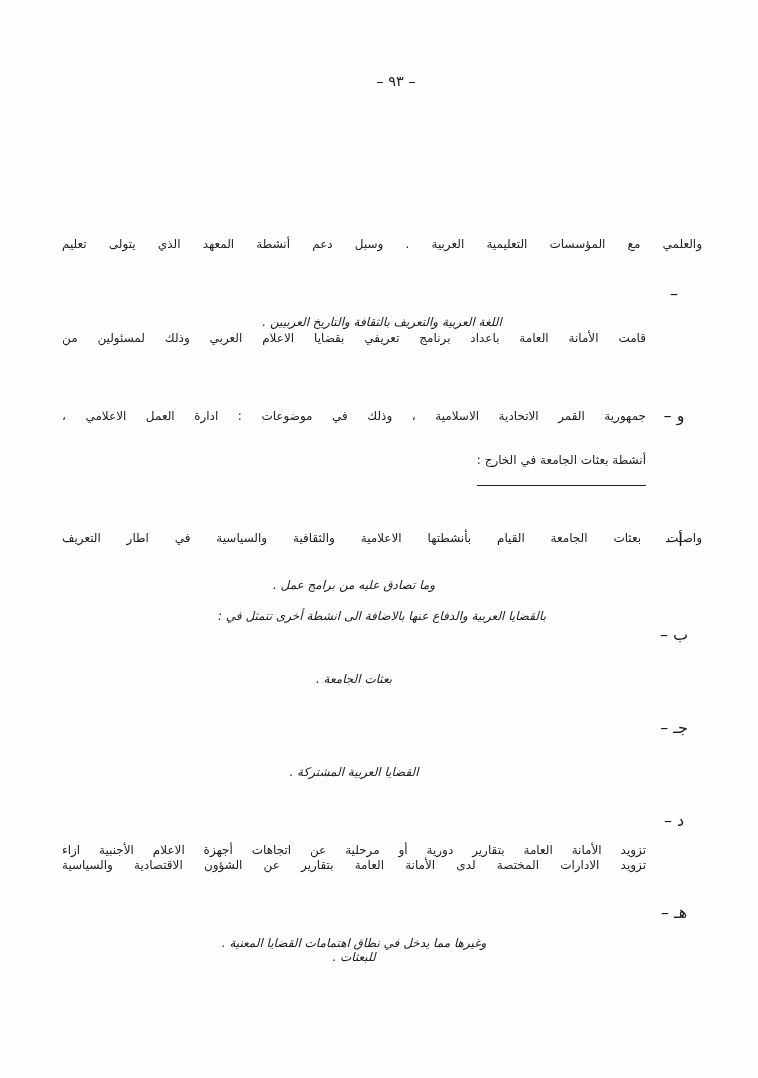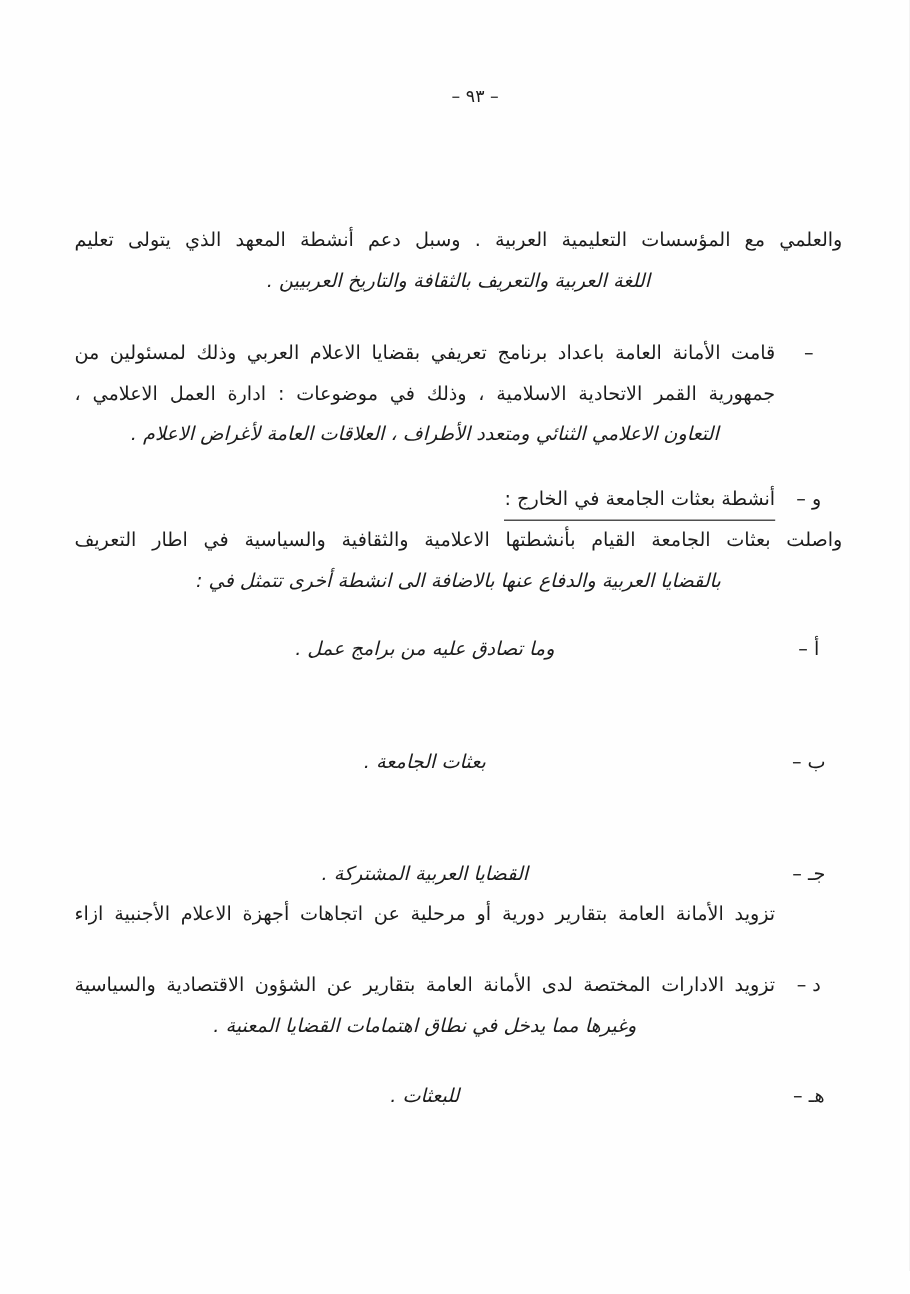--- a/index.html
+++ b/index.html
@@ -15,25 +15,25 @@
   }
   .block{position:absolute;left:62px;right:56px;}
   .row{display:flex;}
   .marker{
     flex:0 0 56px;width:56px;
     text-align:center;
     font-size:16px;line-height:34px;
     white-space:nowrap;
   }
   .content{flex:1 1 auto;min-width:0;}
-  .line{font-size:16px;line-height:34px;}
+  .line{font-size:12px;line-height:34px;margin-top:44px;}
   .j{text-align:justify;text-align-last:justify;}
   .c{text-align:center;font-style:italic;}
   .r{text-align:right;}
-  .ul{border-bottom:1.5px solid #242424;padding-bottom:8px;}
+  .ul{border-bottom:1.5px solid #242424;padding-bottom:18px;}
   .pageno{
     position:absolute;top:70px;left:0;right:0;
     text-align:center;
     font-size:14.5px;line-height:22px;
     letter-spacing:2px;
     transform:translateX(17px);
   }
   
   #p1  {top:183px;}
   #p2  {top:277px;}
@@ -54,21 +54,20 @@
   <div class="block" id="p1">
     <div class="line j">والعلمي مع المؤسسات التعليمية العربية . وسبل دعم أنشطة المعهد الذي يتولى تعليم</div>
     <div class="line c">اللغة العربية والتعريف بالثقافة والتاريخ العربيين .</div>
   </div>
 
   <div class="block row" id="p2">
     <div class="marker">–</div>
     <div class="content">
       <div class="line j">قامت الأمانة العامة باعداد برنامج تعريفي بقضايا الاعلام العربي وذلك لمسئولين من</div>
       <div class="line j">جمهورية القمر الاتحادية الاسلامية ، وذلك في موضوعات : ادارة العمل الاعلامي ،</div>
-      <div class="line c">التعاون الاعلامي الثنائي ومتعدد الأطراف ، العلاقات العامة لأغراض الاعلام .</div>
     </div>
   </div>
 
   <div class="block" id="waw">
     <div class="row">
       <div class="marker">و –</div>
       <div class="content">
         <div class="line r"><span class="ul">أنشطة بعثات الجامعة في الخارج :</span></div>
       </div>
     </div>

